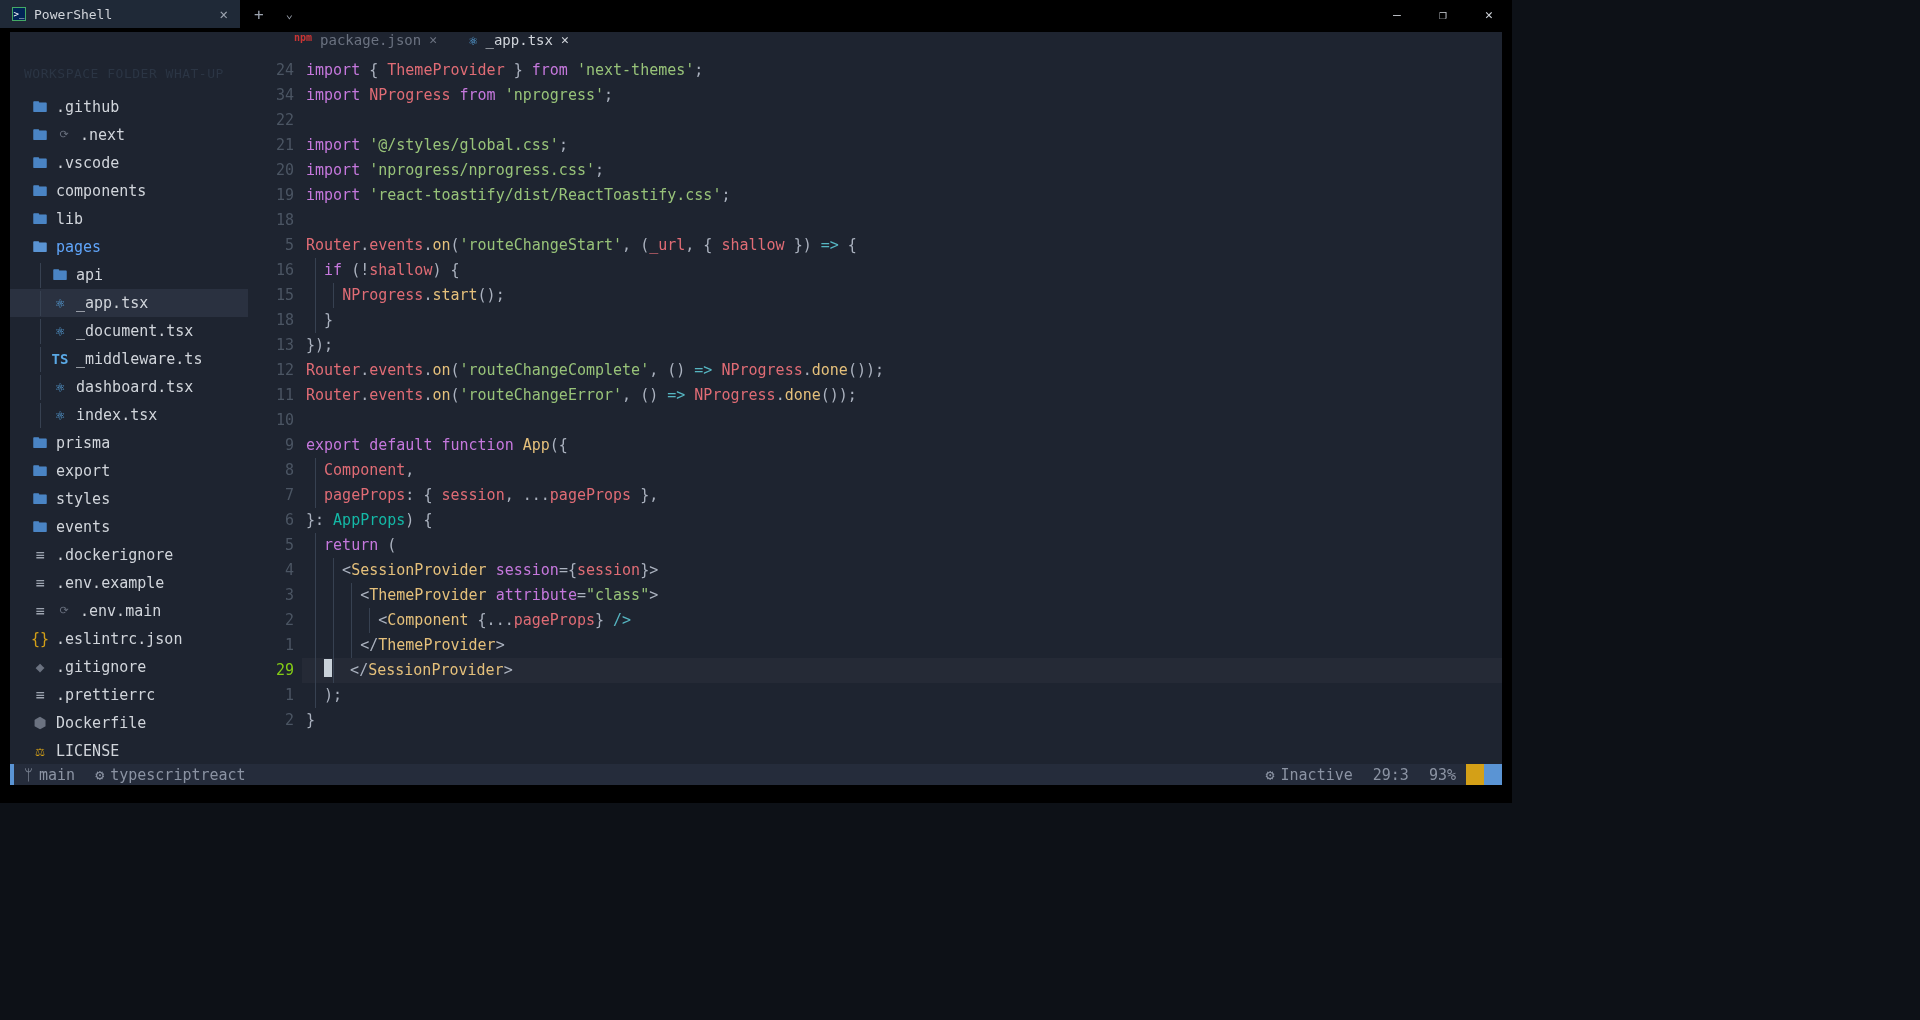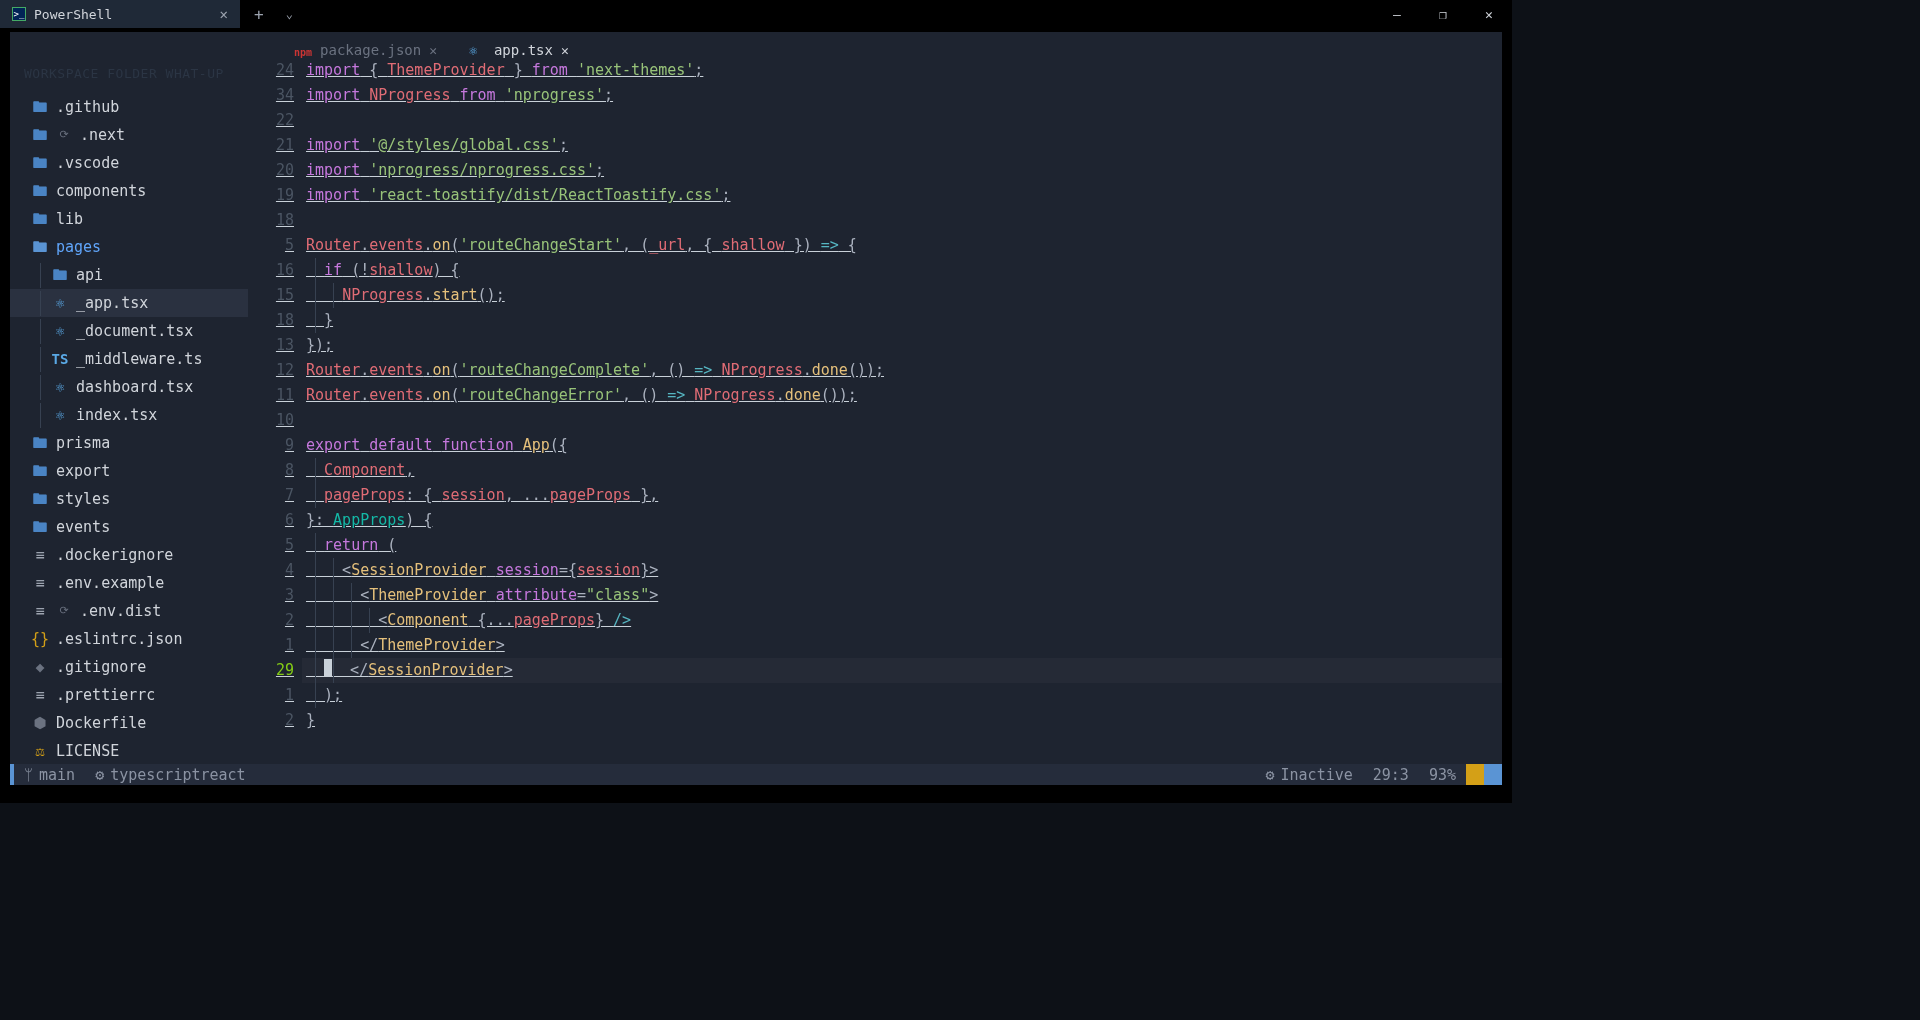--- a/index.html
+++ b/index.html
@@ -91,21 +91,21 @@
 .editor-tabs {
   grid-column: 2;
   grid-row: 1;
   background: #1e2430;
   display: flex;
   align-items: stretch;
   padding-left: 30px;
 }
 .etab {
   display: flex;
-  align-items: flex-end;
+  align-items: flex-start;
   gap: 8px;
   padding: 0 16px;
   color: #6b7280;
   font-size: 14px;
 }
 .etab.active {
   background: #1e2430;
   color: #d1d5db;
 }
 .etab .close { color: #6b7280; font-size: 13px; }
@@ -166,21 +166,20 @@
 .i-sync { color: #6b7280; font-size: 11px; }
 
 .editor {
   grid-column: 2;
   grid-row: 2;
   background: #1e2430;
   display: flex;
   font-size: 15px;
   line-height: 25px;
   overflow: hidden;
-  text-decoration: underline;
 }
 .gutter {
   width: 54px;
   text-align: right;
   padding-right: 8px;
   color: #4b5563;
 }
 .gutter .ln { height: 25px; }
 .gutter .ln.cur { color: #84cc16; }
 .code { flex: 1; white-space: pre; position: relative; }
@@ -355,21 +354,21 @@
             <span class="icon i-file">≡</span>
             <span class="fname">.dockerignore</span>
           </li>
           <li class="">
             <span class="icon i-file">≡</span>
             <span class="fname">.env.example</span>
           </li>
           <li class="">
             <span class="icon i-file">≡</span>
             <span class="icon i-sync">⟳</span>
-            <span class="fname">.env.dist</span>
+            <span class="fname">.env.main</span>
           </li>
           <li class="">
             <span class="icon i-json">{}</span>
             <span class="fname">.eslintrc.json</span>
           </li>
           <li class="">
             <span class="icon i-git">◆</span>
             <span class="fname">.gitignore</span>
           </li>
           <li class="">

